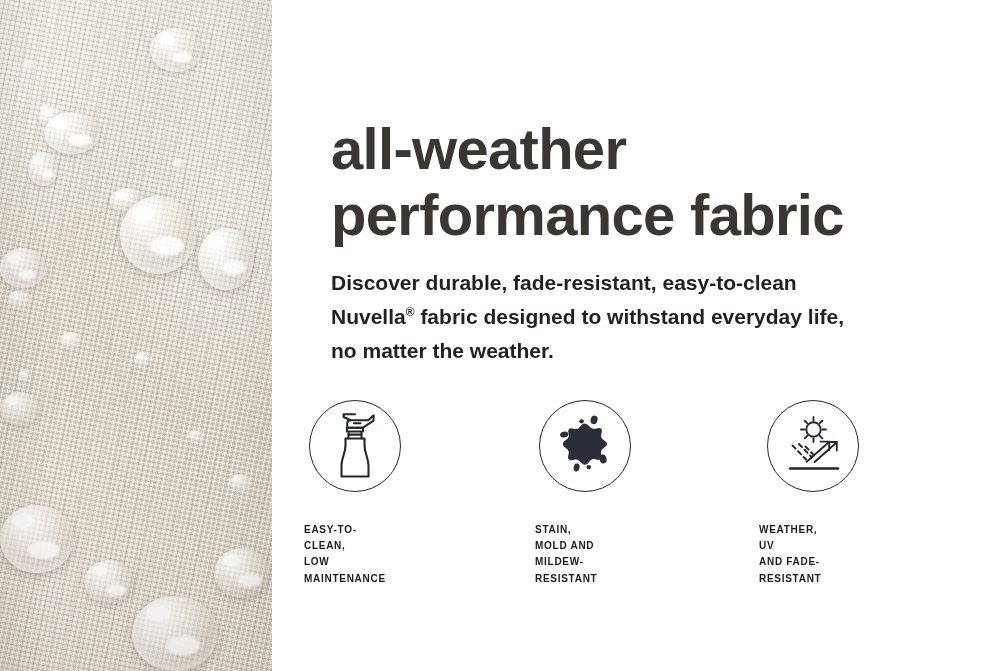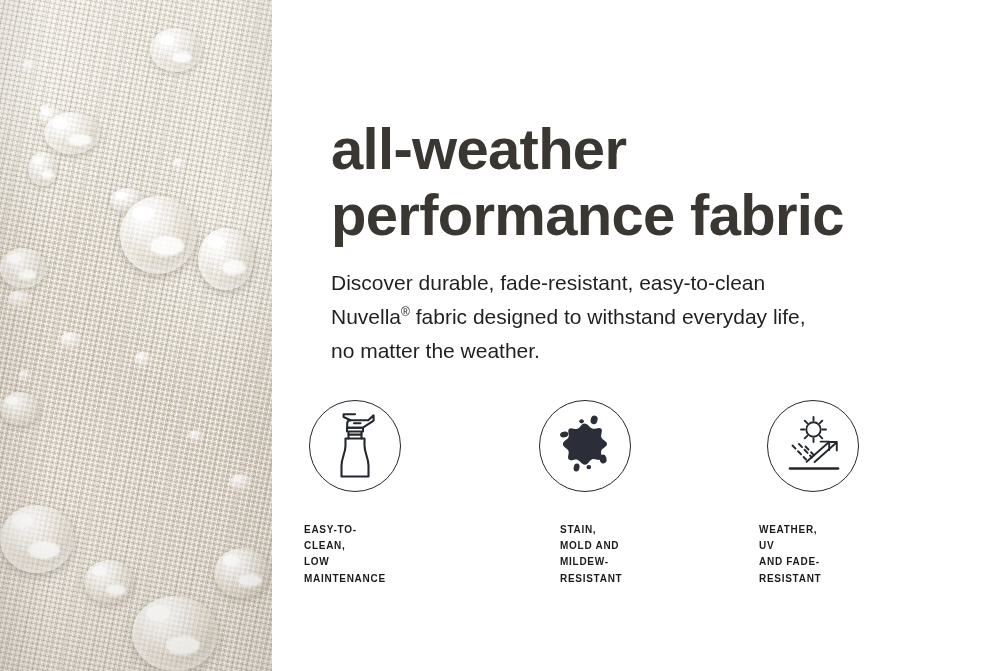--- a/index.html
+++ b/index.html
@@ -75,21 +75,21 @@
     font-weight:bold;
     letter-spacing:-.7px;
     color:#3a3733;
     white-space:pre-line;
   }
 
   .subcopy{
     position:absolute;left:59px;top:245px;width:640px;
     font-size:21px;line-height:1.62;
     color:#231f20;
-    font-weight:normal;
+    font-weight:bold;
     white-space:pre-line;
   }
   .subcopy .reg{font-size:12px;vertical-align:super;line-height:0;}
 
   
   .features{position:absolute;left:0;top:400px;width:733px;height:180px;}
   .feature{position:absolute;top:0;}
   .feature.f0{left:37px;}
   .feature.f1{left:267px;}
   .feature.f2{left:495px;}
@@ -104,21 +104,21 @@
   .feature.f1 .icon-wrap{left:0px;}
   .feature.f2 .icon-wrap{left:0px;}
   .icon-circle svg{position:absolute;left:0;top:0;}
 
   .caption{
     position:absolute;top:122px;left:-5px;
     font-size:10px;font-weight:bold;line-height:1.62;
     letter-spacing:.72px;color:#1b1b1b;
     white-space:pre-line;
   }
-  .feature.f1 .caption{left:-4px;margin-left:25px;}
+  .feature.f1 .caption{left:-4px;}
   .feature.f2 .caption{left:-8px;}
 </style>
 </head>
 <body>
 
 <div id="stage">
 
   <div class="fabric-panel">
     <div class="fabric-base"></div>
     <div class="weave-a"></div>

